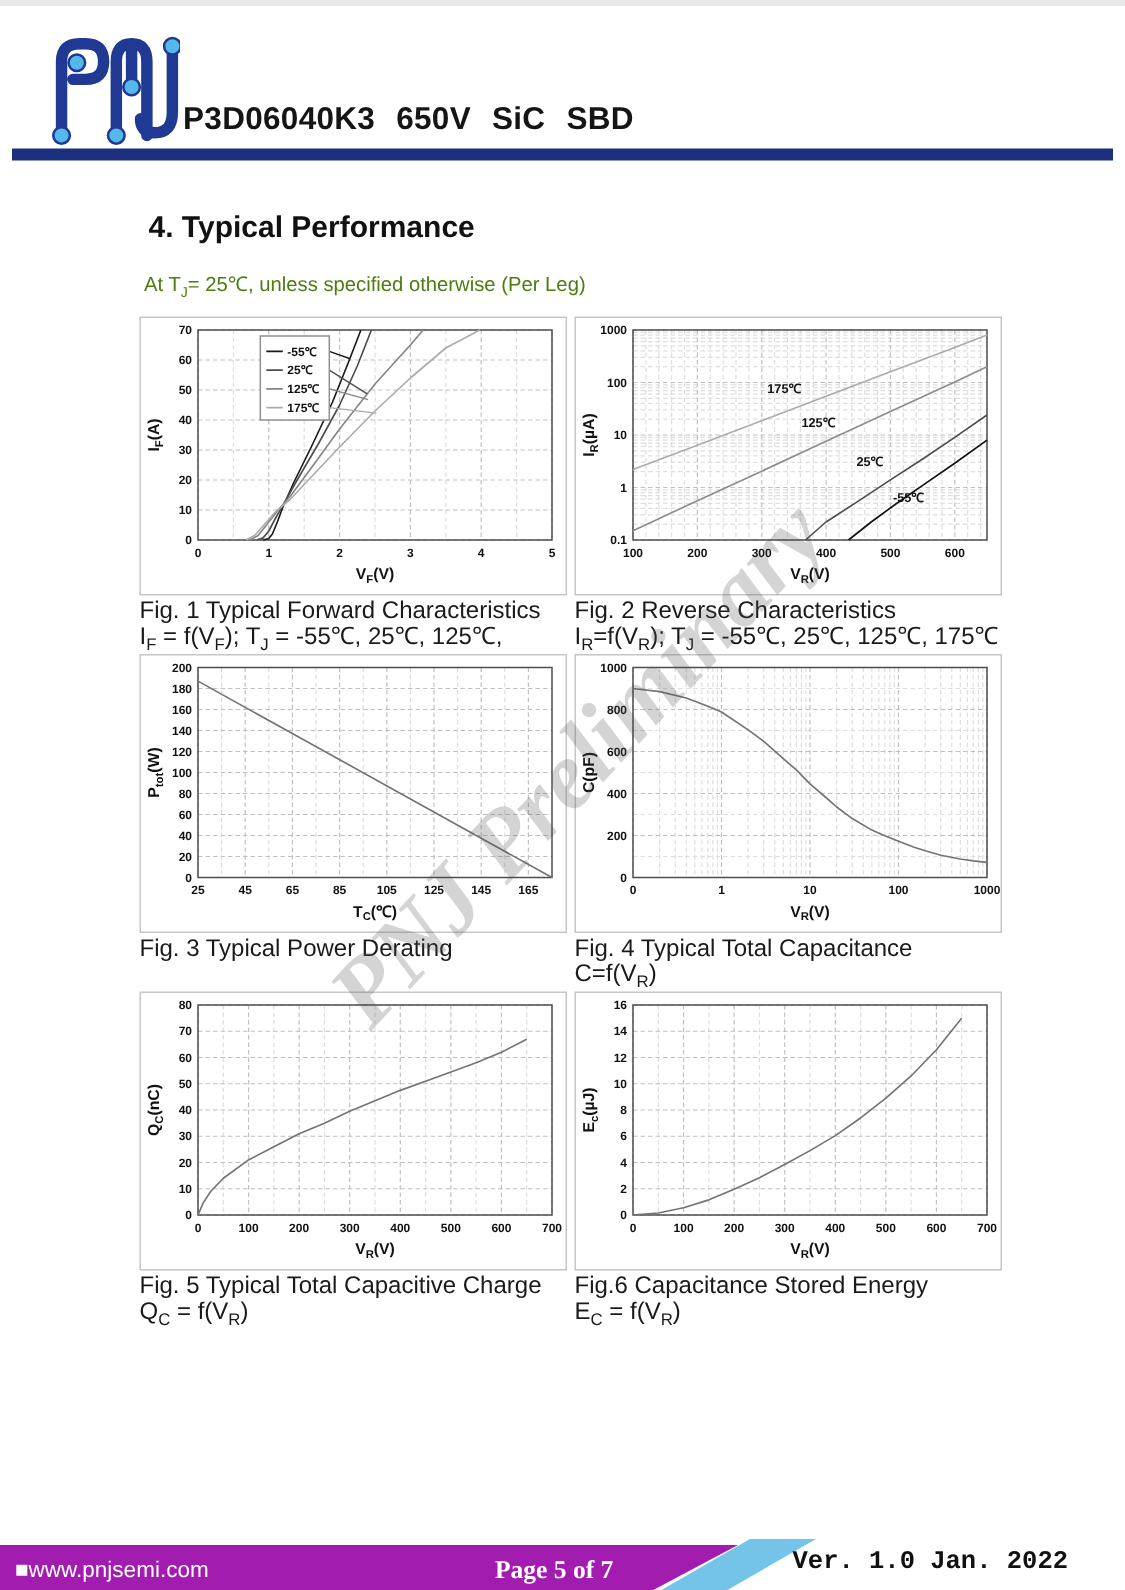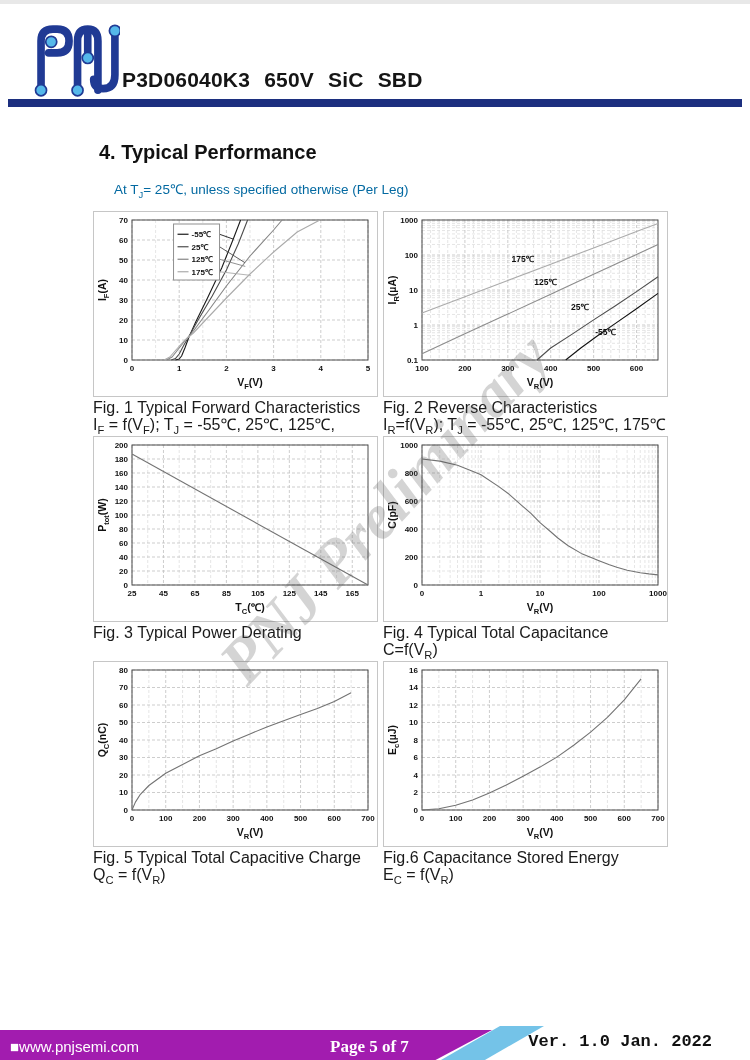--- a/index.html
+++ b/index.html
@@ -5,21 +5,21 @@
   html,body{margin:0;padding:0;background:#e8e8e8;}
   .page{position:relative;width:750px;height:1060px;background:#ffffff;margin:4px auto;
         font-family:"Liberation Sans",sans-serif;overflow:hidden;}
   
   .logo{position:absolute;left:30px;top:13px;width:90px;height:82px;}
   .product-title{position:absolute;left:122px;top:64px;font-size:21px;font-weight:bold;
         color:#151515;word-spacing:8px;letter-spacing:.2px;white-space:nowrap;}
   .header-rule{position:absolute;left:8px;right:8px;top:95px;height:8px;background:#1c2f7f;}
   
   .section-heading{position:absolute;left:99px;top:137px;font-size:20px;font-weight:bold;color:#111;margin:0;}
-  .condition{position:absolute;left:114px;top:176px;font-size:13.5px;color:#0369a1;margin:0;}
+  .condition{position:absolute;left:96px;top:176px;font-size:13.5px;color:#4d7c0f;margin:0;}
   .condition sub,.figcap sub{font-size:70%;}
   
   .charts{position:absolute;left:93px;top:207px;width:575px;display:grid;
           grid-template-columns:285px 285px;column-gap:5px;}
   figure.figblock{margin:0;width:285px;height:225px;}
   .panel{width:283px;height:184px;border:1px solid #c6c6c6;background:#fff;}
   .figcap{font-family:Liberation Sans, sans-serif;font-size:16px;color:#1a1a1a;
           line-height:16.5px;padding-top:3px;}
   
   .watermark{position:absolute;left:385px;top:505px;transform:translate(-50%,-50%) rotate(-47deg);

